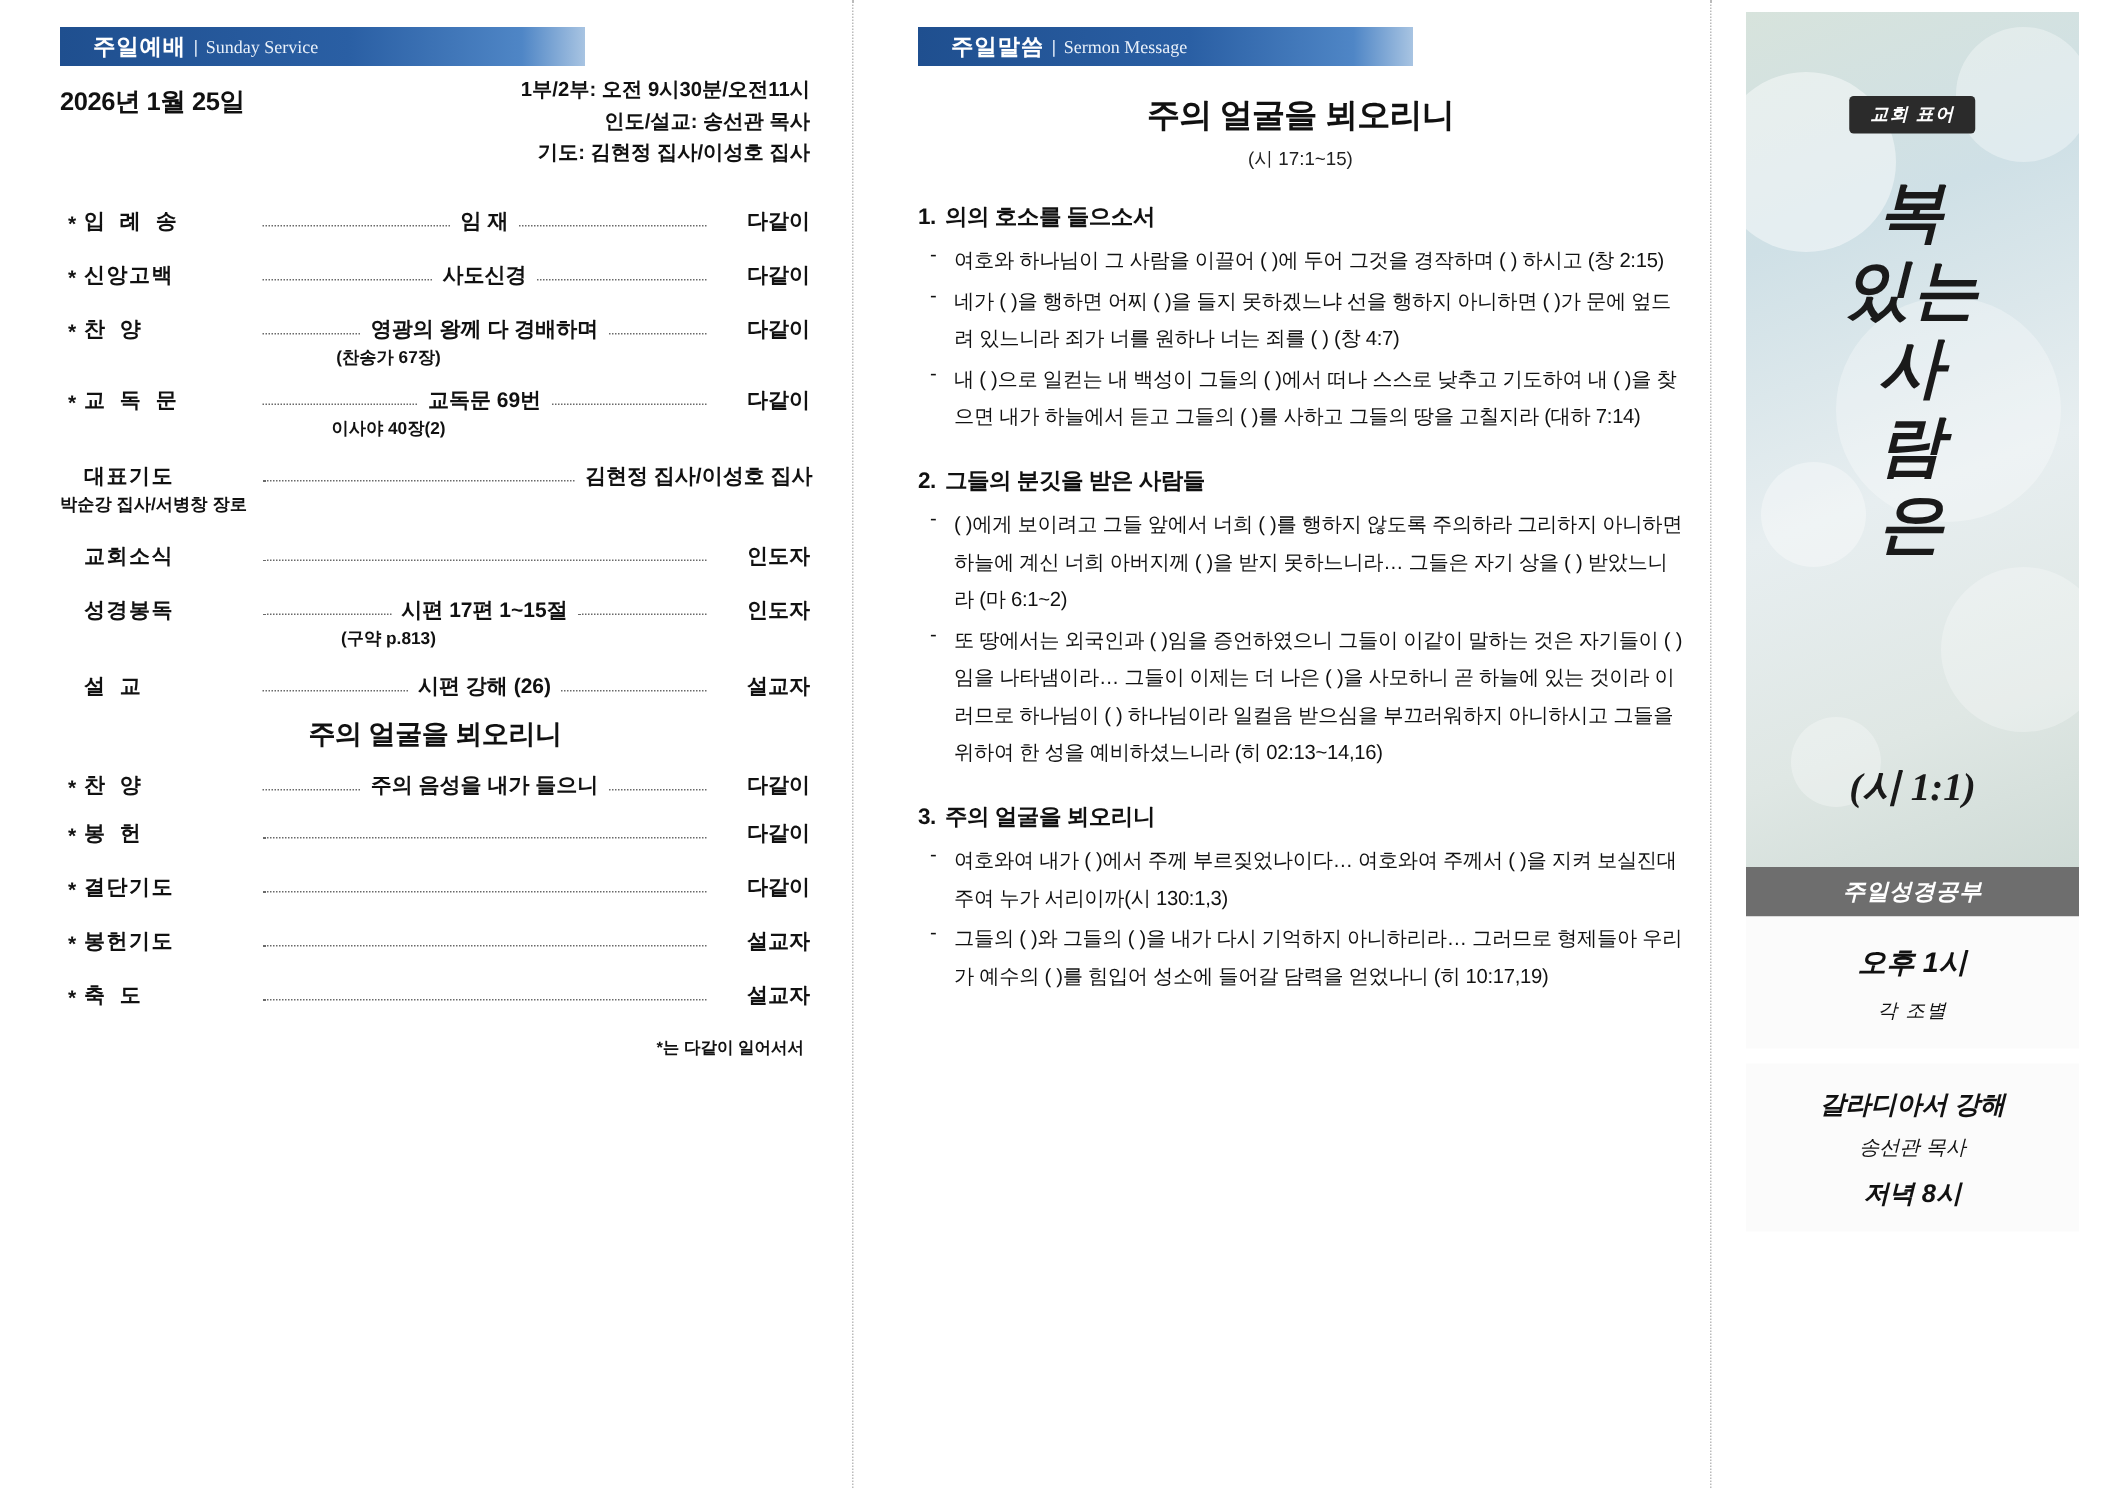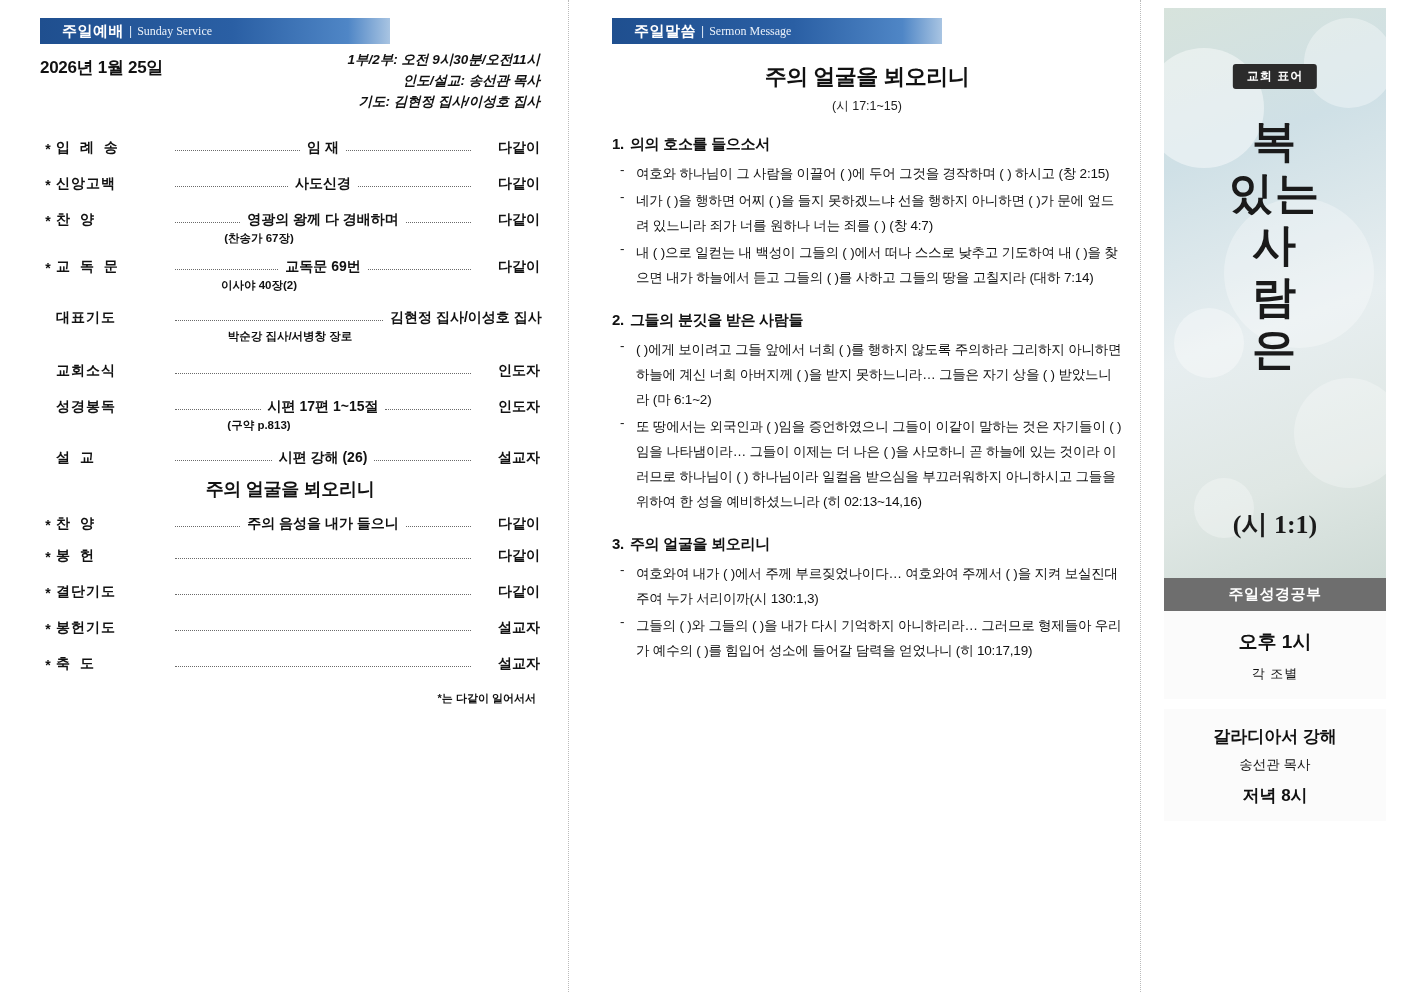--- a/index.html
+++ b/index.html
@@ -39,20 +39,21 @@
   }
   .col-mid {
     position: absolute;
     left: 612px; top: 18px;
     width: 510px;
   }
   .col-right {
     position: absolute;
     left: 1164px; top: 8px;
     width: 222px;
+    font-style: italic;
   }
 
   
   .banner {
     position: relative;
     height: 26px;
     background: linear-gradient(to right, #1f4f8f 0%, #2a5fa4 55%, #4f86c6 88%, #a8c4e2 100%);
     display: flex;
     align-items: center;
     padding-left: 22px;
@@ -87,21 +88,20 @@
     font-size: 17px;
     font-weight: bold;
     letter-spacing: -0.3px;
     padding-top: 6px;
   }
   .svc-info {
     text-align: right;
     font-size: 13.5px;
     line-height: 1.55;
     font-weight: bold;
-    font-style: italic;
   }
   .order-list {
     margin-top: 26px;
   }
   .ord {
     margin-bottom: 6px;
   }
   .ord-line {
     display: flex;
     align-items: flex-end;
@@ -365,21 +365,21 @@
         <div class="ord-sub">이사야 40장(2)</div>
       </div>
 
       <div class="ord" style="margin-top:16px;">
         <div class="ord-line">
           <span class="ord-star"></span>
           <span class="ord-name tight">대표기도</span>
           <span class="ord-dots"></span>
           <span class="ord-who wide">김현정 집사/이성호 집사</span>
         </div>
-        <div class="ord-sub" style="text-align:center;padding-right:0;">박순강 집사/서병창 장로</div>
+        <div class="ord-sub" style="text-align:left;padding-right:0;">박순강 집사/서병창 장로</div>
       </div>
 
       <div class="ord" style="margin-top:18px;">
         <div class="ord-line">
           <span class="ord-star"></span>
           <span class="ord-name tight">교회소식</span>
           <span class="ord-dots"></span>
           <span class="ord-who">인도자</span>
         </div>
       </div>

